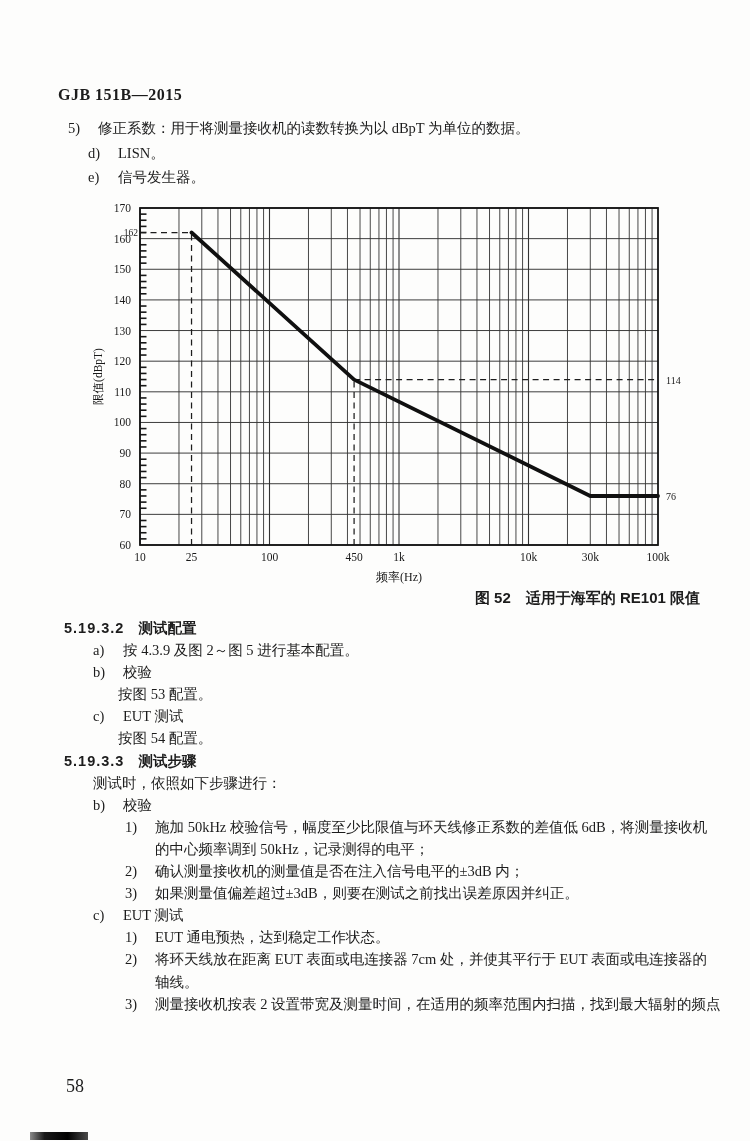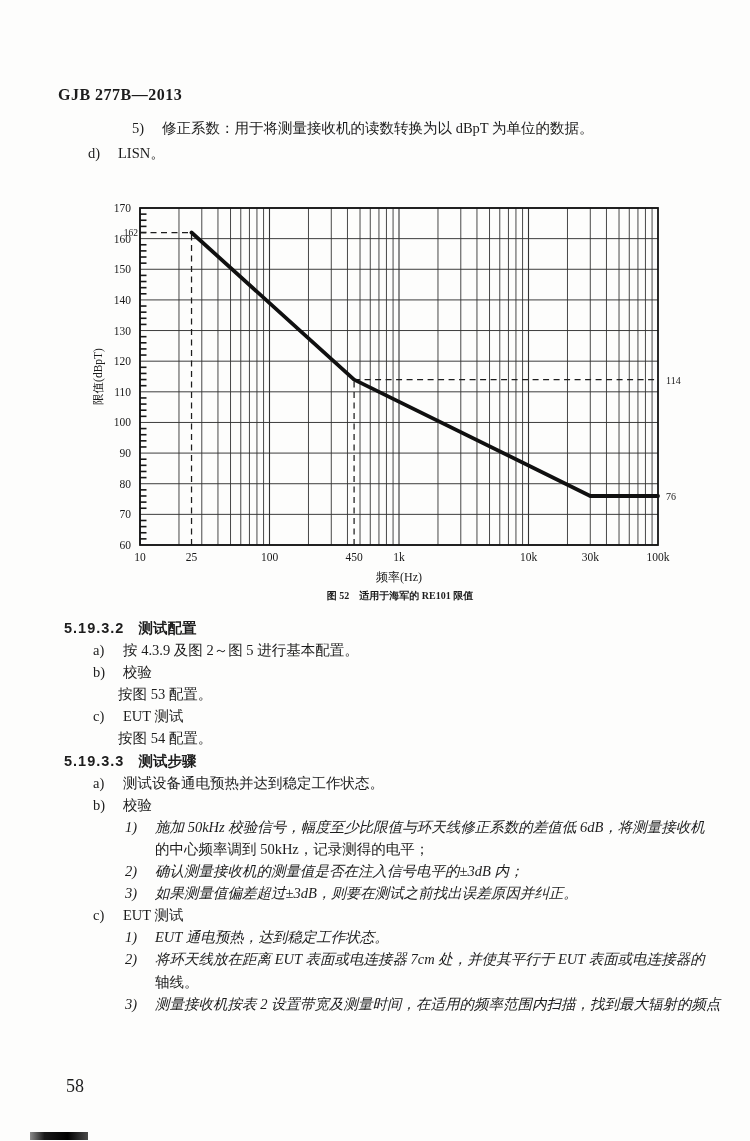--- a/index.html
+++ b/index.html
@@ -20,47 +20,48 @@
   .line { font-size:14.5px; white-space:nowrap; }
   .line .marker { display:inline-block; width:30px; }
   .line .hnum {
     font-family:"Liberation Sans", sans-serif; font-weight:bold;
     margin-right:14px; letter-spacing:1px;
   }
   .line.b .txt { font-family:Liberation Serif, serif; font-weight:bold; }
   .ind-0 { padding-left:64px; }
   .ind-1 { padding-left:88px; }
   .ind-2 { padding-left:93px; }
-  .ind-3 { padding-left:88px;margin-left:44px; }
+  .ind-3 { padding-left:68px; }
   .ind-4 { padding-left:118px; }
-  .ind-5 { padding-left:125px;font-style:italic; }
+  .ind-5 { padding-left:125px; }
   .ind-6 { padding-left:155px; }
   .figure-caption {
     position:absolute; left:100px; top:589px; width:600px;
-    text-align:center; font-size:10px; font-weight:bold;
-    font-family:Liberation Serif, serif;
+    text-align:right; font-size:15px; font-weight:bold;
+    font-family:Liberation Sans, sans-serif;
   }
   .chart-wrap { position:absolute; left:88px; top:198px; width:600px; height:392px; }
   .page-number { position:absolute; left:66px; top:1076px; font-size:18px; }
   .scan-bar {
     position:absolute; left:30px; top:1132px; width:58px; height:8px;
     background:linear-gradient(90deg,#8a8a8a 0%,#1a1a1a 25%,#000 65%,#4a4a4a 100%);
   }
   svg text { fill:#191919; font-family:"Liberation Serif", serif; }
 </style>
 </head>
 <body>
 
 <div class="page">
 
-  <div class="doc-header">GJB 277B—2013</div>
+  <div class="doc-header">GJB 151B—2015</div>
 
   <div class="intro-text">
       <div class="line ind-3"><span class="marker">5)</span><span class="txt">修正系数：用于将测量接收机的读数转换为以 dBpT 为单位的数据。</span></div>
       <div class="line ind-1"><span class="marker">d)</span><span class="txt">LISN。</span></div>
+      <div class="line ind-1"><span class="marker">e)</span><span class="txt">信号发生器。</span></div>
     </div>
 
   <div class="chart-wrap">
     <svg id="chart" width="600" height="392" viewBox="0 0 600 392">
         <line x1="52" y1="10" x2="52" y2="347" stroke="#333" stroke-width="1.1"></line>
         <line x1="90.98338443848557" y1="10" x2="90.98338443848557" y2="347" stroke="#333" stroke-width="0.9"></line>
         <line x1="113.78720248619628" y1="10" x2="113.78720248619628" y2="347" stroke="#333" stroke-width="0.9"></line>
         <line x1="129.96676887697114" y1="10" x2="129.96676887697114" y2="347" stroke="#333" stroke-width="0.9"></line>
         <line x1="142.5166155615144" y1="10" x2="142.5166155615144" y2="347" stroke="#333" stroke-width="0.9"></line>
         <line x1="152.77058692468185" y1="10" x2="152.77058692468185" y2="347" stroke="#333" stroke-width="0.9"></line>
@@ -187,21 +188,21 @@
   <div class="figure-caption">图 52　适用于海军的 RE101 限值</div>
 
   <div class="body-text">
       <div class="line ind-0 b"><span class="hnum">5.19.3.2</span><span class="txt">测试配置</span></div>
       <div class="line ind-2"><span class="marker">a)</span><span class="txt">按 4.3.9 及图 2～图 5 进行基本配置。</span></div>
       <div class="line ind-2"><span class="marker">b)</span><span class="txt">校验</span></div>
       <div class="line ind-4"><span class="txt">按图 53 配置。</span></div>
       <div class="line ind-2"><span class="marker">c)</span><span class="txt">EUT 测试</span></div>
       <div class="line ind-4"><span class="txt">按图 54 配置。</span></div>
       <div class="line ind-0 b"><span class="hnum">5.19.3.3</span><span class="txt">测试步骤</span></div>
-      <div class="line ind-2"><span class="marker">a)</span><span class="txt">测试设备通电预热并达到稳定工作状态。</span></div>
+      <div class="line ind-2"><span class="txt">测试时，依照如下步骤进行：</span></div>
       <div class="line ind-2"><span class="marker">b)</span><span class="txt">校验</span></div>
       <div class="line ind-5"><span class="marker">1)</span><span class="txt">施加 50kHz 校验信号，幅度至少比限值与环天线修正系数的差值低 6dB，将测量接收机</span></div>
       <div class="line ind-6"><span class="txt">的中心频率调到 50kHz，记录测得的电平；</span></div>
       <div class="line ind-5"><span class="marker">2)</span><span class="txt">确认测量接收机的测量值是否在注入信号电平的±3dB 内；</span></div>
       <div class="line ind-5"><span class="marker">3)</span><span class="txt">如果测量值偏差超过±3dB，则要在测试之前找出误差原因并纠正。</span></div>
       <div class="line ind-2"><span class="marker">c)</span><span class="txt">EUT 测试</span></div>
       <div class="line ind-5"><span class="marker">1)</span><span class="txt">EUT 通电预热，达到稳定工作状态。</span></div>
       <div class="line ind-5"><span class="marker">2)</span><span class="txt">将环天线放在距离 EUT 表面或电连接器 7cm 处，并使其平行于 EUT 表面或电连接器的</span></div>
       <div class="line ind-6"><span class="txt">轴线。</span></div>
       <div class="line ind-5"><span class="marker">3)</span><span class="txt">测量接收机按表 2 设置带宽及测量时间，在适用的频率范围内扫描，找到最大辐射的频点</span></div>

